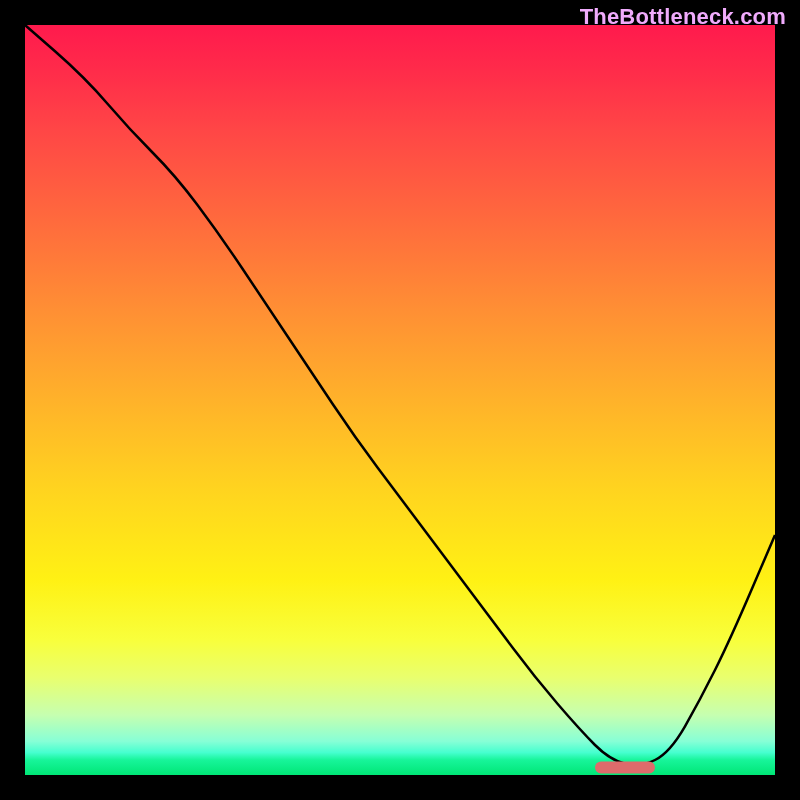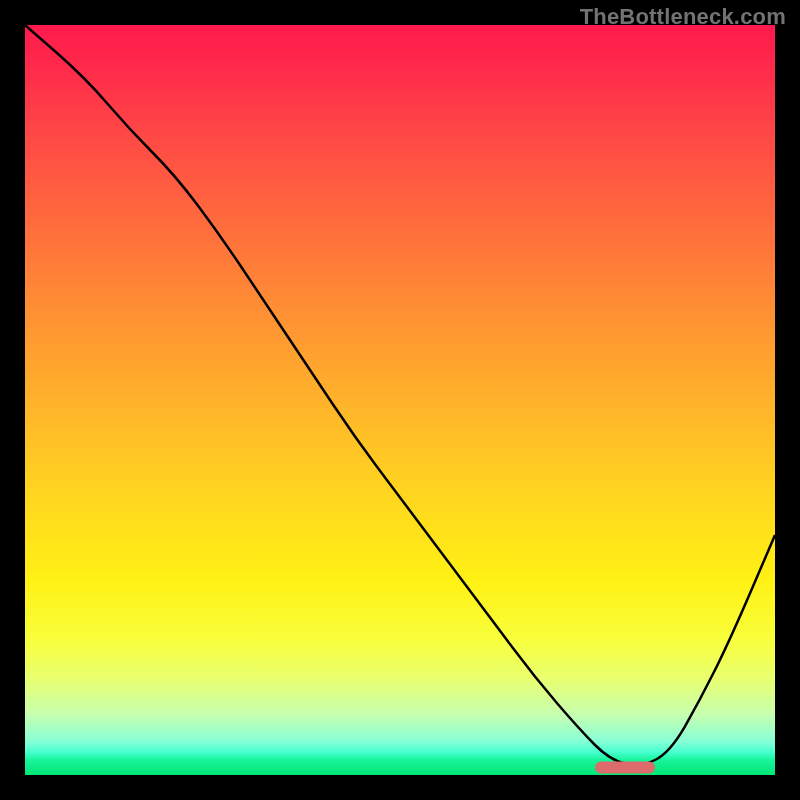--- a/index.html
+++ b/index.html
@@ -14,21 +14,21 @@
   .frame {
     position: relative;
     width: 800px;
     height: 800px;
     background: #000;
   }
   .watermark {
     position: absolute;
     top: 4px;
     right: 14px;
-    color: #737373;
+    color: #f0abfc;
     font-size: 22px;
     font-weight: 600;
     letter-spacing: 0.2px;
     z-index: 20;
     user-select: none;
   }
   .plot {
     position: absolute;
     left: 25px;
     top: 25px;

